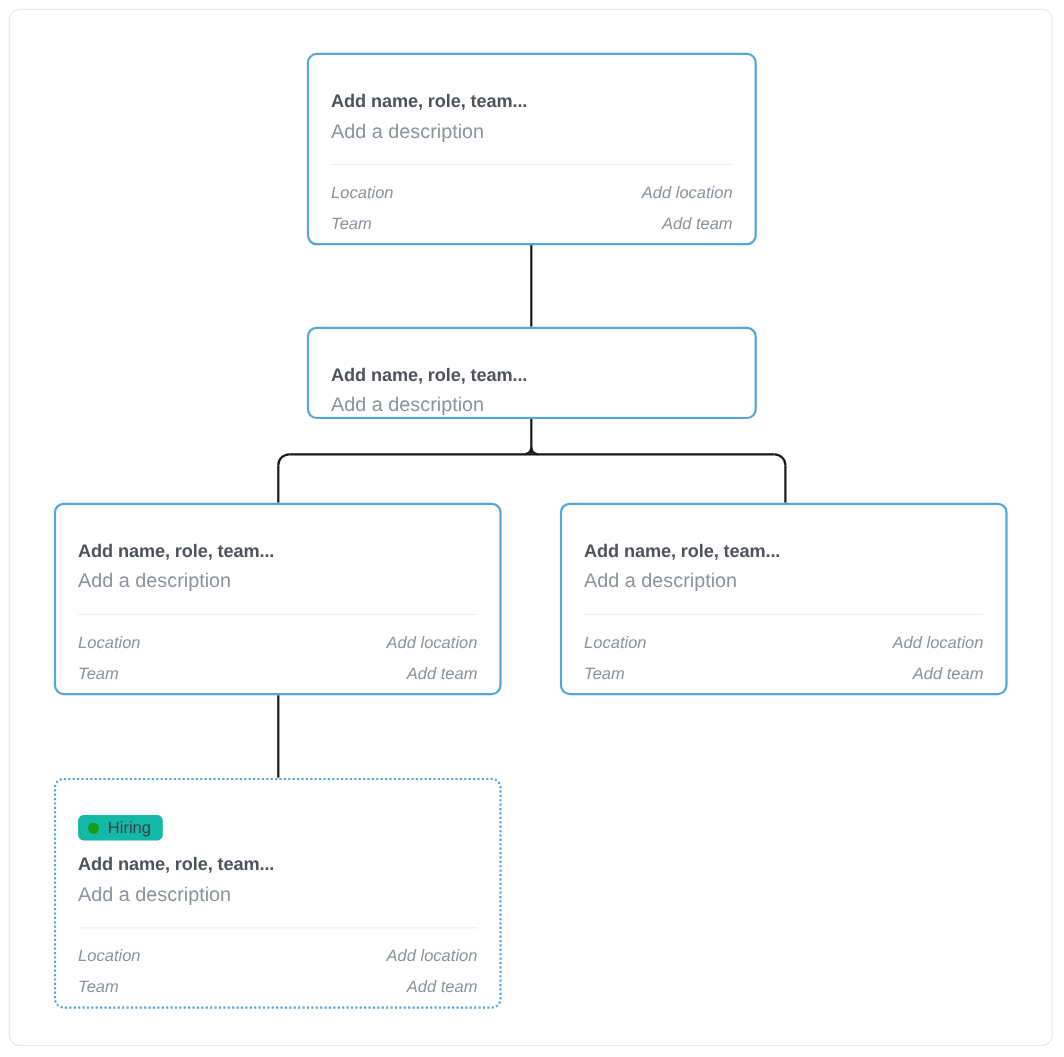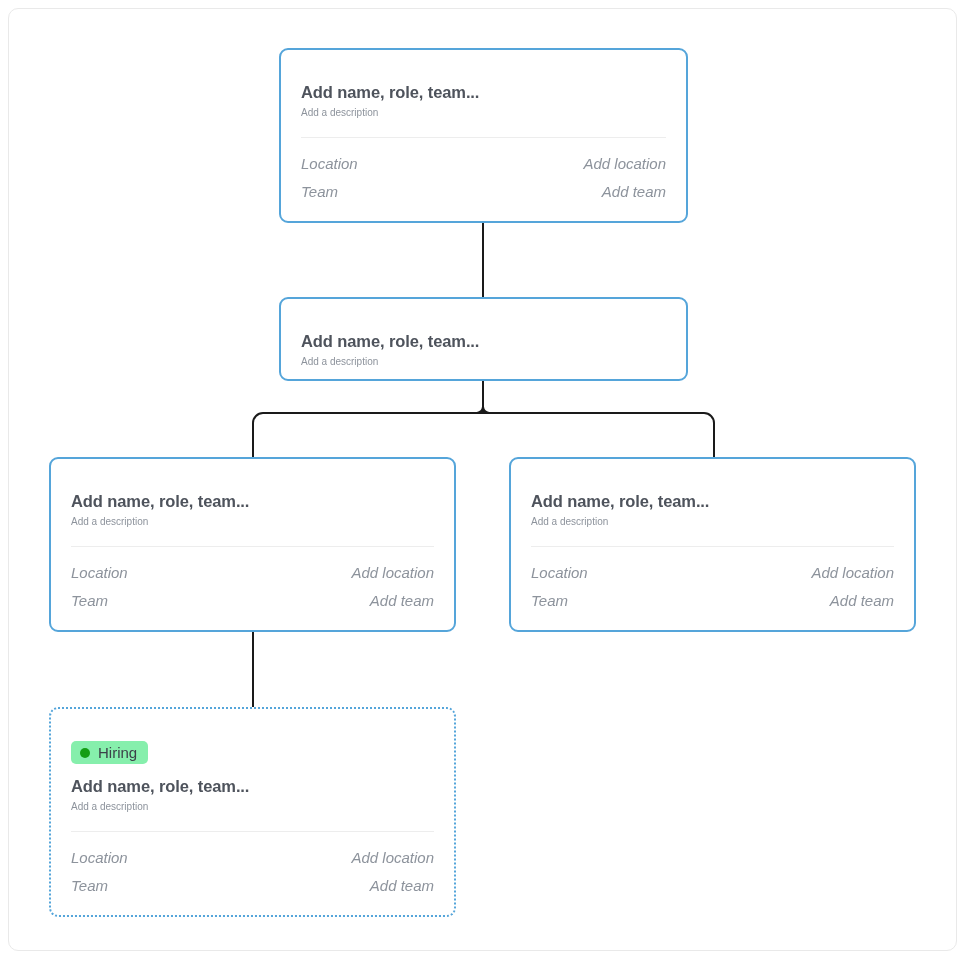--- a/index.html
+++ b/index.html
@@ -58,21 +58,21 @@
 
   .card-title {
     font-size: 16.5px;
     font-weight: bold;
     color: #4e535c;
     letter-spacing: -0.1px;
     line-height: 1.3;
     white-space: nowrap;
   }
   .card-desc {
-    font-size: 10px;
+    font-size: 18px;
     color: #8d939c;
     line-height: 1.45;
     margin-top: 3px;
     white-space: nowrap;
   }
 
   .card-divider {
     height: 1px;
     background: #ededed;
     margin: 16px 0 0 0;
@@ -92,21 +92,21 @@
     white-space: nowrap;
   }
   .meta-label { text-align: left; }
   .meta-value { text-align: left; }
 
   
   .status-badge {
     display: inline-flex;
     align-items: center;
     gap: 8px;
-    background: #86efac;
+    background: #14b8a6;
     border-radius: 5px;
     padding: 4px 11px 4px 9px;
     margin-bottom: 12px;
   }
   .status-dot {
     width: 10px;
     height: 10px;
     border-radius: 50%;
     background: #159e15;
     flex: 0 0 auto;

